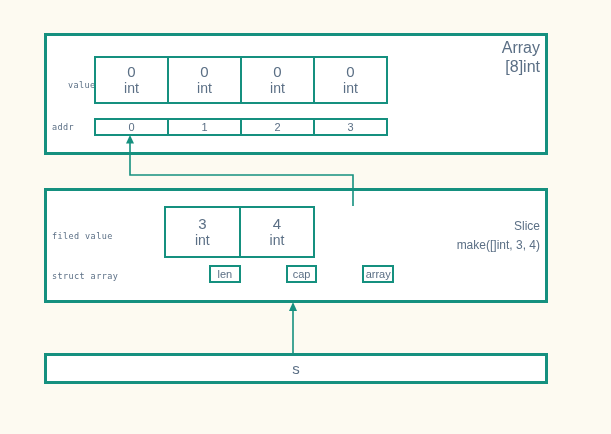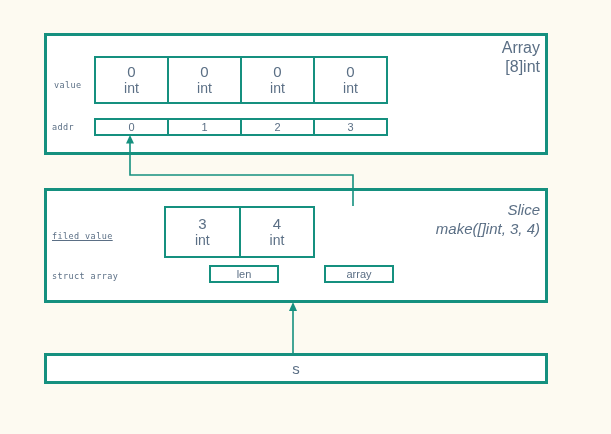--- a/index.html
+++ b/index.html
@@ -31,23 +31,23 @@
 
   
   .row-caption {
     position: absolute;
     font-family: "DejaVu Sans Mono", "Liberation Mono", monospace;
     font-size: 8.5px;
     color: #5b6f85;
     letter-spacing: 0.4px;
     white-space: nowrap;
   }
-  #cap-value        { left: 54px; top: 80px;  }
+  #cap-value        { left: 68px; top: 80px;  }
   #cap-index        { left: 52px; top: 122px; }
-  #cap-filed-value  { left: 52px; top: 231px; text-decoration: underline; }
+  #cap-filed-value  { left: 52px; top: 231px; }
   #cap-struct-field { left: 52px; top: 271px; }
 
   
   .strip {
     position: absolute;
     display: flex;
     box-sizing: border-box;
   }
   .cell {
     box-sizing: border-box;
@@ -83,21 +83,21 @@
 
   
   .box-title {
     position: absolute;
     text-align: right;
     color: #5b6f85;
     line-height: 19px;
     white-space: nowrap;
   }
   #array-title { right: 71px; top: 38px; font-size: 16px; }
-  #slice-title { right: 71px; top: 200px; font-size: 15px; font-style: italic; }
+  #slice-title { right: 71px; top: 217px; font-size: 12px; }
 
   
   #var-label {
     position: absolute;
     left: 44px;
     top: 353px;
     width: 504px;
     height: 31px;
     display: flex;
     align-items: center;
@@ -169,20 +169,21 @@
       <span class="v2">int</span>
     </div>
     <div class="cell">
       <span class="v1">4</span>
       <span class="v2">int</span>
     </div>
   </div>
 
   <div class="strip strip-index" id="slice-fields">
     <div class="cell">len</div>
+    <div class="cell">cap</div>
     <div class="cell">array</div>
   </div>
 
   <div class="box-title" id="slice-title">
     <div>Slice</div>
     <div>make([]int, 3, 4)</div>
   </div>
 
   <div class="group-box" id="var-box"></div>
   <div id="var-label">s</div>

